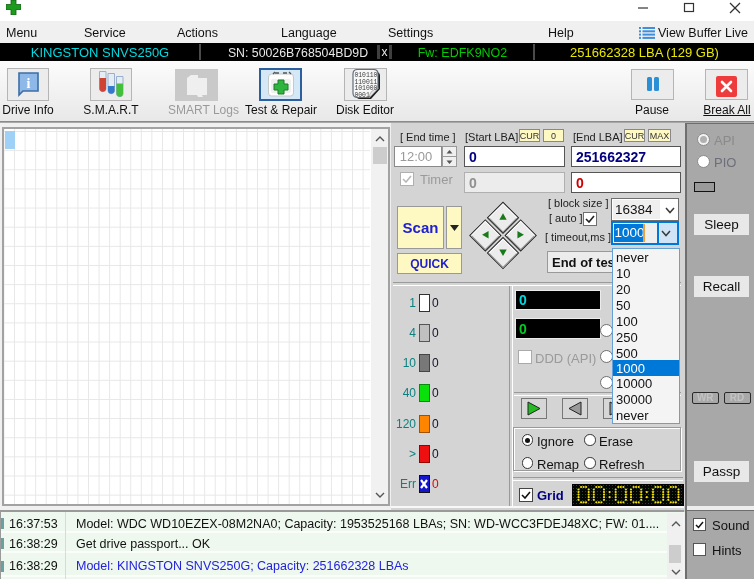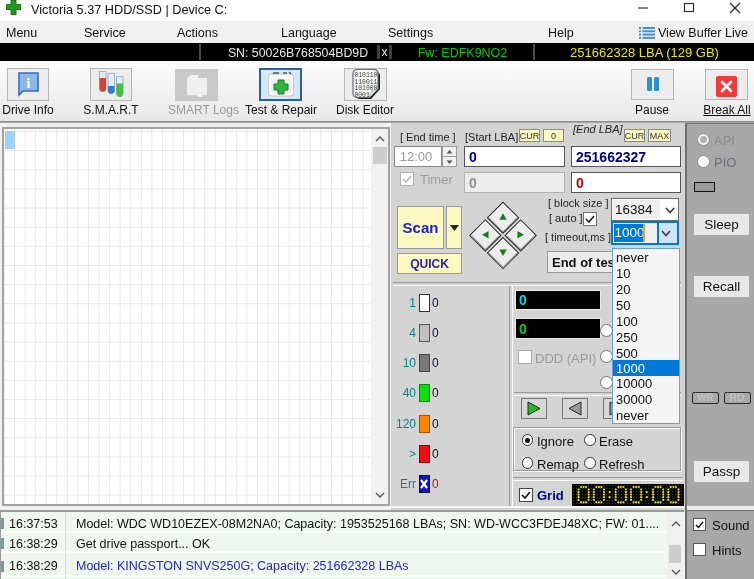--- a/index.html
+++ b/index.html
@@ -13,21 +13,20 @@
   .radio{position:absolute;background:#fff;border:1px solid #707070;border-radius:50%;box-sizing:border-box;}
 </style>
 </head>
 <body>
 <div id="win">
 
   <div class="abs" style="left:0;top:0;width:754px;height:21px;background:#ffffff;"></div>
   <svg class="abs" style="left:6px;top:0;" width="15" height="15" viewBox="0 0 15 15">
     <path d="M5 0 h5 v4.5 H15 v5 H10 V15 H5 V9.5 H0 v-5 h5 z" fill="#1d9b1d" stroke="#116011" stroke-width="0.8"></path>
   </svg>
-  <div class="lbl" style="left:31px;top:2.5px;font-size:12.7px;color:#111;">Victoria 5.37 HDD/SSD | Device C:</div>
   <svg class="abs" style="left:637px;top:0;" width="110" height="16" viewBox="0 0 110 16">
     <line x1="1" y1="8" x2="11" y2="8" stroke="#333" stroke-width="1.2"></line>
     <rect x="47.5" y="3.5" width="9" height="8" fill="none" stroke="#333" stroke-width="1.2"></rect>
     <line x1="93" y1="3" x2="103" y2="13" stroke="#333" stroke-width="1.2"></line>
     <line x1="103" y1="3" x2="93" y2="13" stroke="#333" stroke-width="1.2"></line>
   </svg>
 
   <div class="abs" style="left:0;top:21px;width:754px;height:22px;background:#f0f0f0;"></div>
   <div class="lbl" style="left:6px;top:26px;font-size:12.5px;color:#111;">Menu</div>
   <div class="lbl" style="left:84px;top:26px;font-size:12.5px;color:#111;">Service</div>
@@ -43,20 +42,21 @@
         <rect x="3.5" y="3.3" width="12.5" height="2"></rect>
       <rect x="0" y="6.6" width="2" height="2"></rect>
         <rect x="3.5" y="6.6" width="12.5" height="2"></rect>
       <rect x="0" y="9.9" width="2" height="2"></rect>
         <rect x="3.5" y="9.9" width="12.5" height="2"></rect>
     </g>
   </svg>
   <div class="lbl" style="left:658px;top:26px;font-size:12.5px;color:#111;">View Buffer Live</div>
 
   <div class="abs" style="left:0;top:43px;width:754px;height:18px;background:#000;"></div>
+  <div class="lbl" style="left:0;top:45px;width:200px;text-align:center;font-size:13px;color:#00d9e0;">KINGSTON SNVS250G</div>
   <div class="abs" style="left:199px;top:44px;width:2px;height:16px;background:#4a4a4a;"></div>
   <div class="lbl" style="left:201px;top:45.5px;width:170px;text-align:center;font-size:12.3px;color:#e8e8e8;margin-left:12px;">SN: 50026B768504BD9D</div>
   <div class="abs" style="left:376.5px;top:45px;width:3px;height:14px;background:#3f3f3f;"></div>
   <div class="abs" style="left:389px;top:45px;width:3px;height:14px;background:#3f3f3f;"></div>
   <div class="lbl" style="left:379px;top:45px;width:11px;text-align:center;font-size:12px;color:#e8e8e8;">x</div>
   <div class="lbl" style="left:391px;top:45.5px;width:143px;text-align:center;font-size:12.5px;color:#00cc00;">Fw: EDFK9NO2</div>
   <div class="abs" style="left:533px;top:44px;width:2px;height:16px;background:#4a4a4a;"></div>
   <div class="lbl" style="left:535px;top:45px;width:219px;text-align:center;font-size:13px;color:#e8e800;">251662328 LBA (129 GB)</div>
 
   <div class="abs" style="left:0;top:61px;width:754px;height:61px;background:linear-gradient(#fcfcfc,#e8e8e8);border-bottom:1.5px solid #8a8a8a;box-sizing:border-box;"></div>
@@ -143,21 +143,21 @@
     <div class="abs" style="left:368.5px;top:18px;width:14px;height:17px;background:#cdcdcd;"></div>
     <svg class="abs" style="left:371px;top:363px;" width="10" height="6" viewBox="0 0 10 6">
         <path d="M1 1 L5 5 L9 1" fill="none" stroke="#555" stroke-width="1.4"></path>
       </svg>
   </div>
 
   <div class="lbl" style="left:400px;top:131px;font-size:11px;color:#222;">[ End time ]</div>
   <div class="lbl" style="left:465px;top:131px;font-size:11px;color:#222;">[Start LBA]</div>
   <div class="btn3" style="left:519px;top:129px;width:21px;height:13px;font-size:9px;color:#333;">CUR</div>
   <div class="btn3" style="left:543px;top:129px;width:21px;height:13px;font-size:9px;color:#333;">0</div>
-  <div class="lbl" style="left:573px;top:123px;font-size:11px;color:#222;font-style:italic;">[End LBA]</div>
+  <div class="lbl" style="left:573px;top:131px;font-size:11px;color:#222;">[End LBA]</div>
   <div class="btn3" style="left:624px;top:129px;width:21px;height:13px;font-size:9px;color:#333;">CUR</div>
   <div class="btn3" style="left:648px;top:129px;width:23px;height:13px;font-size:9px;color:#333;">MAX</div>
 
   <div class="abs" style="left:394px;top:146px;width:48px;height:21px;background:#fff;border:1px solid #8a8a8a;box-sizing:border-box;"></div>
   <div class="lbl" style="left:394px;top:149px;width:44px;text-align:center;font-size:13px;color:#9a9a9a;">12:00</div>
   <div class="abs" style="left:442px;top:146px;width:15px;height:11px;background:#f0f0f0;border:1px solid #9a9a9a;box-sizing:border-box;"></div>
   <div class="abs" style="left:442px;top:156px;width:15px;height:11px;background:#f0f0f0;border:1px solid #9a9a9a;box-sizing:border-box;"></div>
   <svg class="abs" style="left:446px;top:150px;" width="7" height="14" viewBox="0 0 7 14">
     <path d="M3.5 0 L6.5 3.5 H0.5 z" fill="#555"></path>
       <path d="M3.5 14 L0.5 10.5 H6.5 z" fill="#555"></path>

